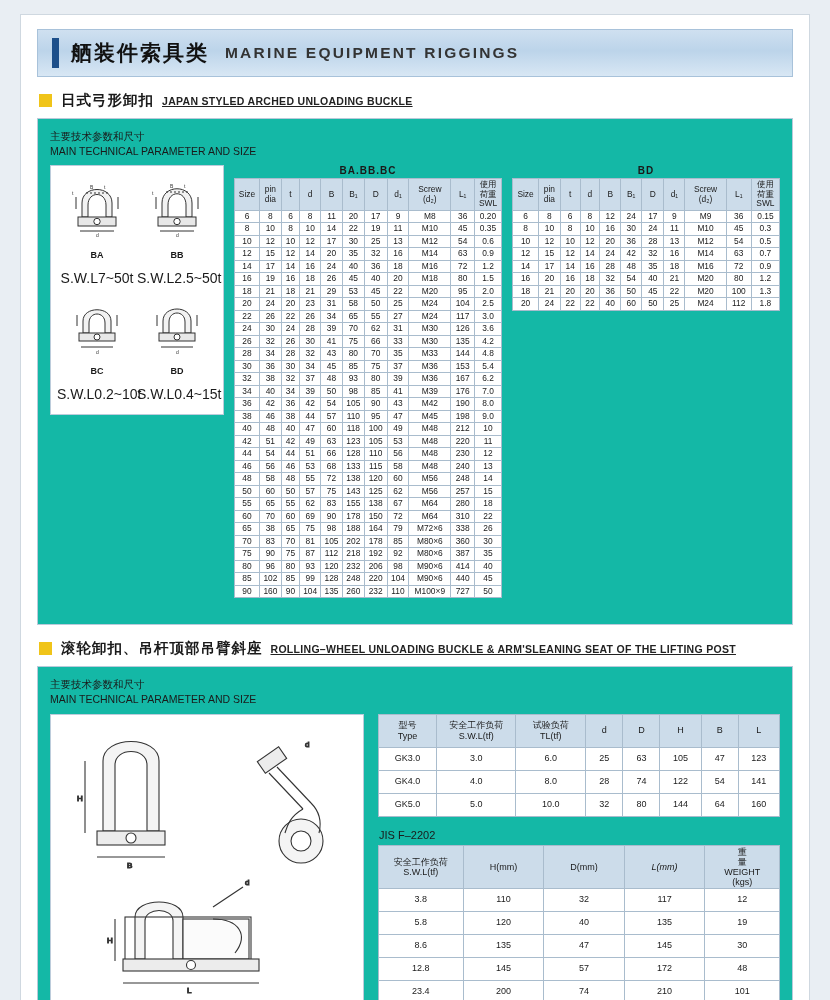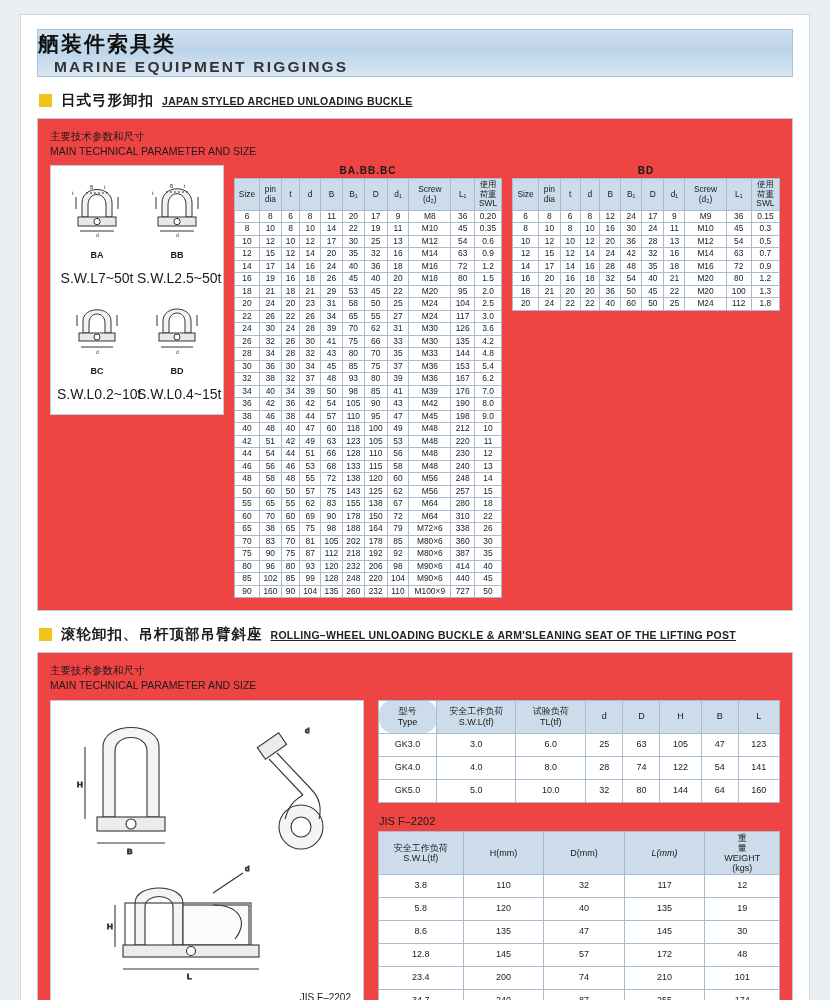--- a/index.html
+++ b/index.html
@@ -12,40 +12,40 @@
   .page{
     position:relative;width:790px;min-height:960px;margin:14px auto;
     background:#fff;border:1px solid #cfd8e0;box-sizing:border-box;
     padding:14px 16px 18px 16px;
   }
   
   .banner{
     position:relative;height:46px;
     background:linear-gradient(to bottom,#cfe0f0 0%,#bcd4ea 45%,#d8e7f4 100%);
     border:1px solid #a8c2da;
-    display:flex;flex-direction:column;
+    display:flex;align-items:center;
   }
   .banner .bar{
     width:7px;height:30px;background:#1d4f8a;margin:0 12px 0 14px;
   }
   .banner .cn{
     font-size:21px;font-weight:bold;letter-spacing:2px;color:#111;
     font-family:"DejaVu Sans", sans-serif;
   }
   .banner .en{
     margin-left:16px;font-size:15.5px;font-weight:bold;letter-spacing:2.2px;color:#333;
   }
   
   .sec-head{display:flex;align-items:center;margin:14px 0 8px 2px;}
   .sec-head .sq{width:13px;height:13px;background:#f0c419;margin-right:9px;flex:none;}
   .sec-head .cn{font-size:14.5px;font-weight:bold;font-family:"DejaVu Sans", sans-serif;letter-spacing:1px;}
   .sec-head .en{font-size:10.5px;font-weight:bold;margin-left:8px;letter-spacing:.3px;color:#222;text-decoration:underline;}
   
   .panel{
-    border:1px solid #b9cada;background:#ef4444;padding:10px 12px 12px 12px;
+    border:1px solid #b9cada;background:#14b8a6;padding:10px 12px 26px 12px;
   }
   .panel .ptitle{font-size:10.5px;line-height:1.45;margin-bottom:6px;}
   .panel .ptitle .l1{font-family:"DejaVu Sans", sans-serif;}
   .flexrow{display:flex;align-items:flex-start;}
   
   .draw-box{
     background:#fff;border:1px solid #bcccdb;padding:6px;
     width:160px;flex:none;
   }
   .draw-grid{display:flex;flex-wrap:wrap;}
@@ -829,21 +829,21 @@
             <text x="182" y="164" font-size="8" fill="#333">d</text>
           </g>
         </svg>
         <div style="position:absolute;right:12px;bottom:10px;font-size:10px;">JIS F–2202</div>
       </div>
 
       <div style="margin-left:14px;">
         <table class="rt">
           <thead>
               <tr id="s2-head-1">
-                <th style="width: 58px; border-radius: 14px;">
+                <th style="width: 58px;">
                   <span class="th-stack">型号</span>
                   <span class="th-stack">Type</span>
                 </th>
                 <th style="width: 78px;">
                   <span class="th-stack">安全工作负荷</span>
                   <span class="th-stack">S.W.L(tf)</span>
                 </th>
                 <th style="width: 70px;">
                   <span class="th-stack">试验负荷</span>
                   <span class="th-stack">TL(tf)</span>

